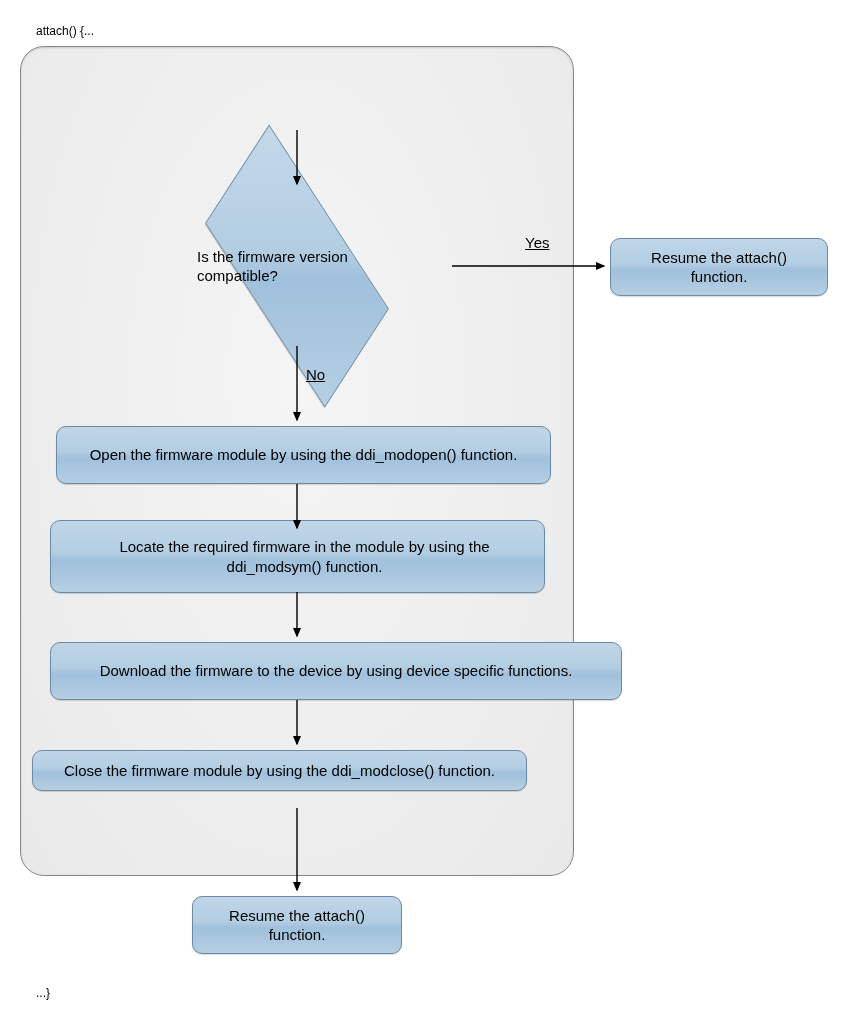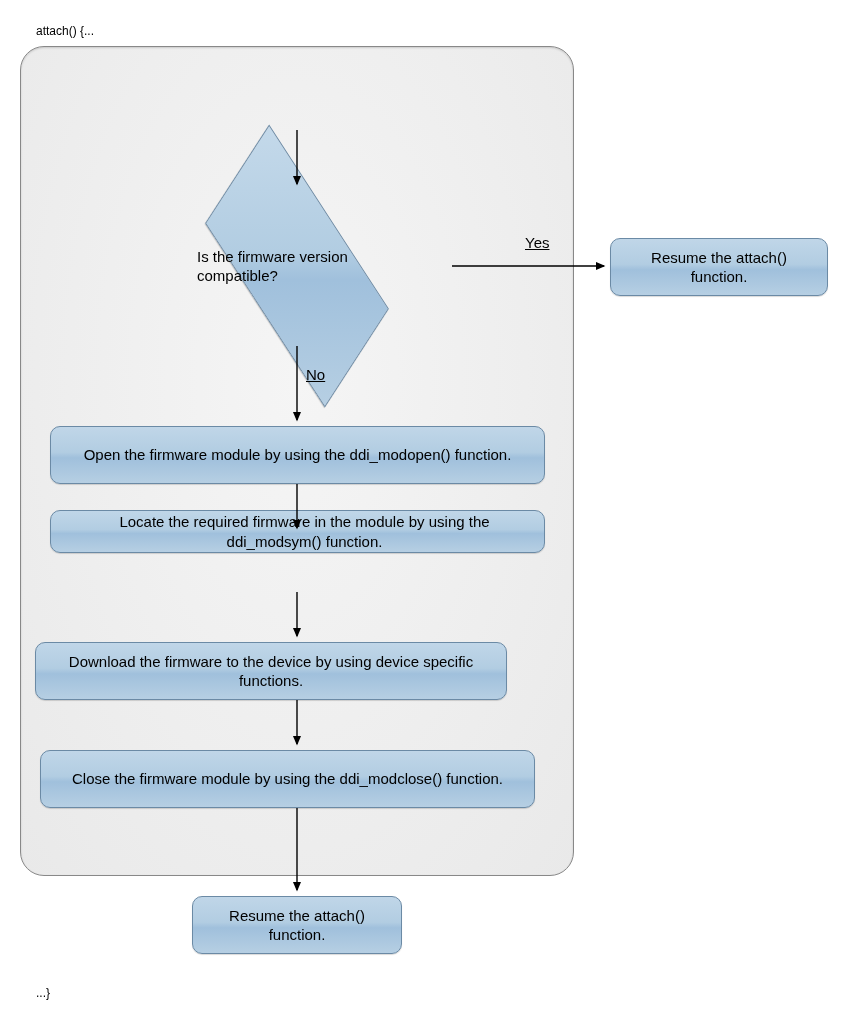--- a/index.html
+++ b/index.html
@@ -91,27 +91,27 @@
   <div class="container-frame"></div>
 
 
   <div class="decision" style="left:122px; top:140px;">
     <div class="diamond-shape"></div>
     <div class="diamond-label">Is the firmware version compatible?</div>
   </div>
 
   <div class="box" style="left:590px; top:192px; width:218px; height:58px;">Resume the attach() function.</div>
 
-  <div class="box" style="left:30px; top:380px; width:495px; height:58px;">Open the firmware module by using the ddi_modopen() function.</div>
+  <div class="box" style="left:36px; top:380px; width:495px; height:58px;">Open the firmware module by using the ddi_modopen() function.</div>
 
-  <div class="box" style="left:30px; top:464px; width:495px; height:43px;padding-left:24px;">Locate the required firmware in the module by using the ddi_modsym() function.</div>
+  <div class="box" style="left:30px; top:474px; width:495px; height:73px;padding-left:24px;">Locate the required firmware in the module by using the ddi_modsym() function.</div>
 
-  <div class="box" style="left:15px; top:596px; width:472px; height:58px;">Download the firmware to the device by using device specific functions.</div>
+  <div class="box" style="left:30px; top:596px; width:572px; height:58px;">Download the firmware to the device by using device specific functions.</div>
 
-  <div class="box" style="left:20px; top:704px; width:495px; height:58px;">Close the firmware module by using the ddi_modclose() function.</div>
+  <div class="box" style="left:12px; top:704px; width:495px; height:41px;">Close the firmware module by using the ddi_modclose() function.</div>
 
   <div class="box" style="left:172px; top:850px; width:210px; height:58px;">Resume the attach() function.</div>
 
   <div class="edge-label" style="left:505px; top:188px;text-decoration:underline;">Yes</div>
   <div class="edge-label" style="left:286px; top:320px;text-decoration:underline;">No</div>
 
   <svg class="arrows">
     <defs>
       <marker id="arrowhead" markerWidth="8" markerHeight="8" refX="6" refY="3" orient="auto">
         <path d="M0,0 L7,3 L0,6 Z" fill="#000"></path>

